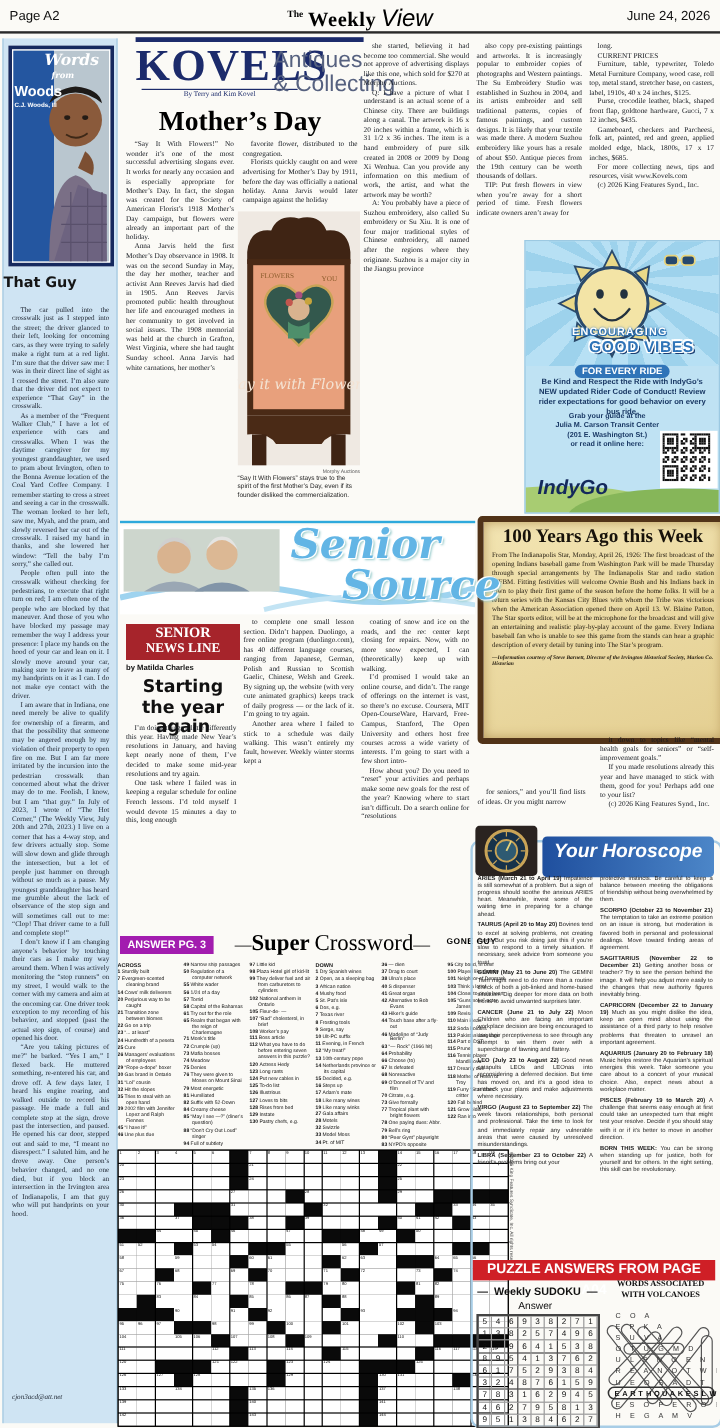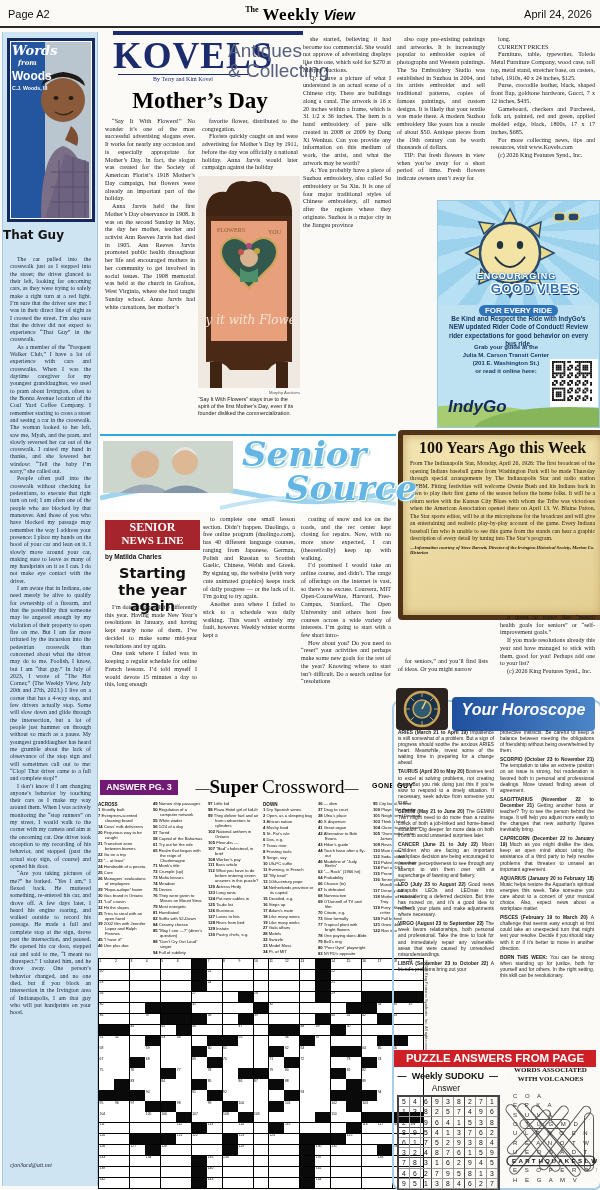--- a/index.html
+++ b/index.html
@@ -4,26 +4,26 @@
 <style>
   html,body{margin:0;padding:0;background:#d8d5cf;font-family:"Liberation Serif",serif;}
   #page{position:relative;width:600px;height:1190px;background:#fbfaf6;margin:0 auto;overflow:hidden;}
   .abs{position:absolute;}
   
   .pg-label{font-family:"Liberation Sans",sans-serif;font-size:11px;color:#111;}
   .date-label{font-family:"Liberation Sans",sans-serif;font-size:11px;color:#111;}
   .masthead{font-family:"Liberation Serif",serif;color:#000;white-space:nowrap;}
   .masthead .the{font-size:8px;font-weight:bold;vertical-align:8px;}
   .masthead .weekly{font-size:17px;font-weight:bold;letter-spacing:.5px;}
-  .masthead .view{font-family:"Liberation Sans",sans-serif;font-size:14px;font-weight:700;font-style:italic;}
+  .masthead .view{font-family:"Liberation Sans",sans-serif;font-size:20px;font-weight:400;font-style:italic;}
   .hrule{background:#2a2a2a;height:2px;}
   
   #left-rail{background:#cfe4f3;border-left:1px solid #a5c8e0;border-right:1px solid #a5c8e0;}
   #wfw-frame{border:3px solid #16295e;background:#fff;padding:1px;}
-  .wfw-script{font-style:italic;font-weight:bold;color:#fff;font-family:"DejaVu Serif",serif;}
+  .wfw-script{font-style:italic;font-weight:bold;color:#fff;font-family:"DejaVu Serif",serif;padding-left:25px;}
   .thatguy-title{font-family:"DejaVu Sans",sans-serif;font-weight:bold;font-size:12px;color:#151515;}
   .rail-body p{margin:0;font-size:5.9px;line-height:1.24;text-align:justify;text-indent:7px;color:#1d2430;}
   .rail-email{font-style:italic;font-size:5.9px;margin-top:2px;color:#1d2430;}
   
   .kv-bar{background:#1c2b6b;}
   .kv-logo{font-family:"Liberation Serif",serif;font-weight:bold;color:#1c2b6b;font-size:37px;letter-spacing:1px;line-height:1;}
   .kv-by{font-size:6px;color:#1c2b6b;text-align:center;border-top:1px solid #1c2b6b;padding-top:1px;}
   .kv-section{font-family:"Liberation Sans",sans-serif;color:#56617f;font-size:19px;line-height:1.05;}
   .md-title{font-family:"Liberation Serif",serif;font-weight:bold;font-size:23px;text-align:center;color:#000;}
   .news-col p{margin:0;font-size:6.1px;line-height:1.27;text-align:justify;text-indent:7px;color:#14181f;}
@@ -42,21 +42,21 @@
   #hy-box{background:linear-gradient(160deg,#f2e4b2,#e4cf92);border:5px solid #513318;border-radius:4px;box-shadow:inset 0 0 10px #b99b5e;}
   .hy-title{font-family:"Liberation Serif",serif;font-weight:bold;font-size:16px;text-align:center;color:#17120a;}
   .hy-body{font-size:5.8px;line-height:1.3;text-align:justify;color:#221a0e;}
   .hy-attr{font-size:4.6px;font-weight:bold;font-style:italic;color:#221a0e;}
   
   .ss-script{font-family:"DejaVu Serif",serif;font-style:italic;font-weight:bold;color:#62b5e5;text-shadow:1px 1px 0 #fff,-1px -1px 0 #fff,2px 2px 2px #9cc;}
   #snl-badge{background:#a6242b;color:#fff;font-family:"Liberation Serif",serif;text-align:center;}
   .snl-byline{font-family:"Liberation Sans",sans-serif;font-weight:bold;font-size:6.4px;color:#111;}
   .snl-title{font-family:"DejaVu Sans",sans-serif;font-weight:bold;font-size:14.5px;text-align:center;line-height:1.15;color:#111;}
   
-  .xw-answer-box{background:#701a75;color:#fff;font-family:"Liberation Sans",sans-serif;font-weight:bold;font-size:9px;text-align:center;line-height:15px;}
+  .xw-answer-box{background:#a21caf;color:#fff;font-family:"Liberation Sans",sans-serif;font-weight:bold;font-size:9px;text-align:center;line-height:15px;}
   .xw-title .sup{font-family:"Liberation Serif",serif;font-weight:bold;font-size:19px;}
   .xw-title .cw{font-family:"Liberation Serif",serif;font-size:19px;text-align:right;}
   .xw-name{font-family:"Liberation Sans",sans-serif;font-weight:bold;font-size:7px;letter-spacing:.5px;}
   .clue-col{position:absolute;top:0;width:51px;}
   .clue-col p{margin:0 0 1px 0;font-family:"Liberation Sans",sans-serif;font-size:4.2px;line-height:1.18;color:#111;padding-left:7px;text-indent:-7px;}
   .clue-col p b{font-weight:bold;}
   .clue-col p.chead{font-weight:bold;font-size:4.6px;padding-left:0;text-indent:0;}
   #xw-grid{display:grid;grid-template-columns:repeat(21,1fr);grid-template-rows:repeat(21,1fr);border:1px solid #000;background:#000;gap:0.5px;}
   #xw-grid .cell{background:#fff;position:relative;}
   #xw-grid .cell.blk{background:#0a0a0a;}
@@ -82,21 +82,21 @@
 <body>
 
 <div id="page">
 
   <div class="abs pg-label" style="left:8px;top:8px;">Page A2</div>
   <div class="abs masthead" style="left:0;top:5px;width:600px;text-align:center;">
     <span class="the">The</span>
     <span class="weekly">Weekly</span>
     <span class="view">View</span>
   </div>
-  <div class="abs date-label" style="right:8px;top:8px;">April 24, 2026</div>
+  <div class="abs date-label" style="right:8px;top:8px;">June 24, 2026</div>
   <div class="abs hrule" style="left:0;top:26px;width:600px;"></div>
 
   <div id="left-rail" class="abs" style="left:2px;top:32px;width:94px;height:1154px;">
     <div id="wfw-frame" class="abs" style="left:4px;top:6px;width:80px;height:176px;">
       <svg width="80" height="176" viewBox="0 0 80 176">
         <rect x="0" y="0" width="80" height="176" fill="#b9c6cf"></rect>
         <rect x="0" y="0" width="34" height="176" fill="#2456a0"></rect>
         <circle cx="52" cy="58" r="22" fill="#8a5a3b"></circle>
         <path d="M30 176 Q30 110 52 104 Q76 110 78 176 Z" fill="#7a6f86"></path>
         <path d="M34 176 L78 176 L78 120 L54 112 Z" fill="#6d6380"></path>

